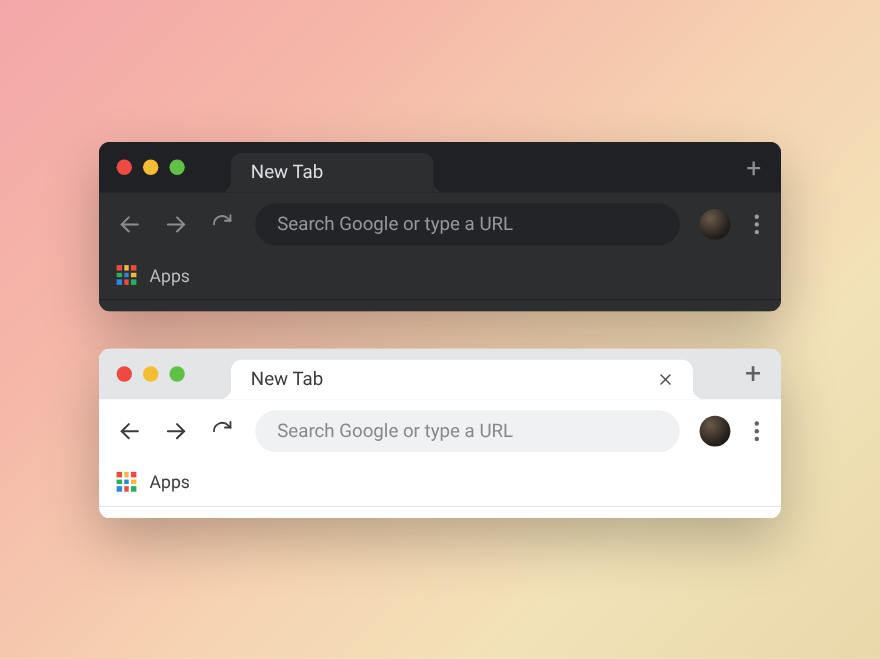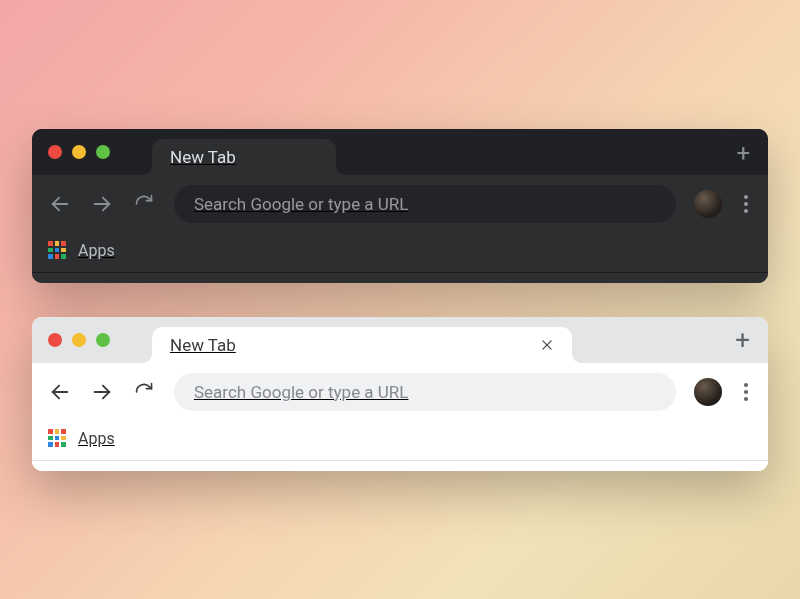--- a/index.html
+++ b/index.html
@@ -5,25 +5,24 @@
   * { box-sizing: border-box; margin: 0; padding: 0; }
   body {
     width: 800px; height: 599px;
     background: linear-gradient(135deg, #f4a7a9 0%, #f5b6a8 25%, #f6d4b2 55%, #f2e2b8 75%, #e8d8aa 100%);
     font-family: -apple-system, BlinkMacSystemFont, "Segoe UI", Roboto, Arial, sans-serif;
     display: flex; flex-direction: column; align-items: center; justify-content: center;
     gap: 34px;
   }
 
   .window {
-    width: 736px;
+    width: 620px;
     border-radius: 10px;
     box-shadow: 0 20px 50px rgba(0,0,0,0.25);
     overflow: hidden;
-    text-decoration: underline;
   }
 
   
   .dark { background: #2d2e30; }
   .dark .tabstrip { background: #202124; height: 46px; display:flex; align-items:flex-end; position:relative; }
   .dark .traffic { position:absolute; left:16px; top:16px; display:flex; gap:10px; }
   .dark .tab {
     margin-left: 120px; background:#2d2e30; height:36px;
     border-top-left-radius:10px; border-top-right-radius:10px;
     display:flex; align-items:center; padding:0 100px 0 18px;

